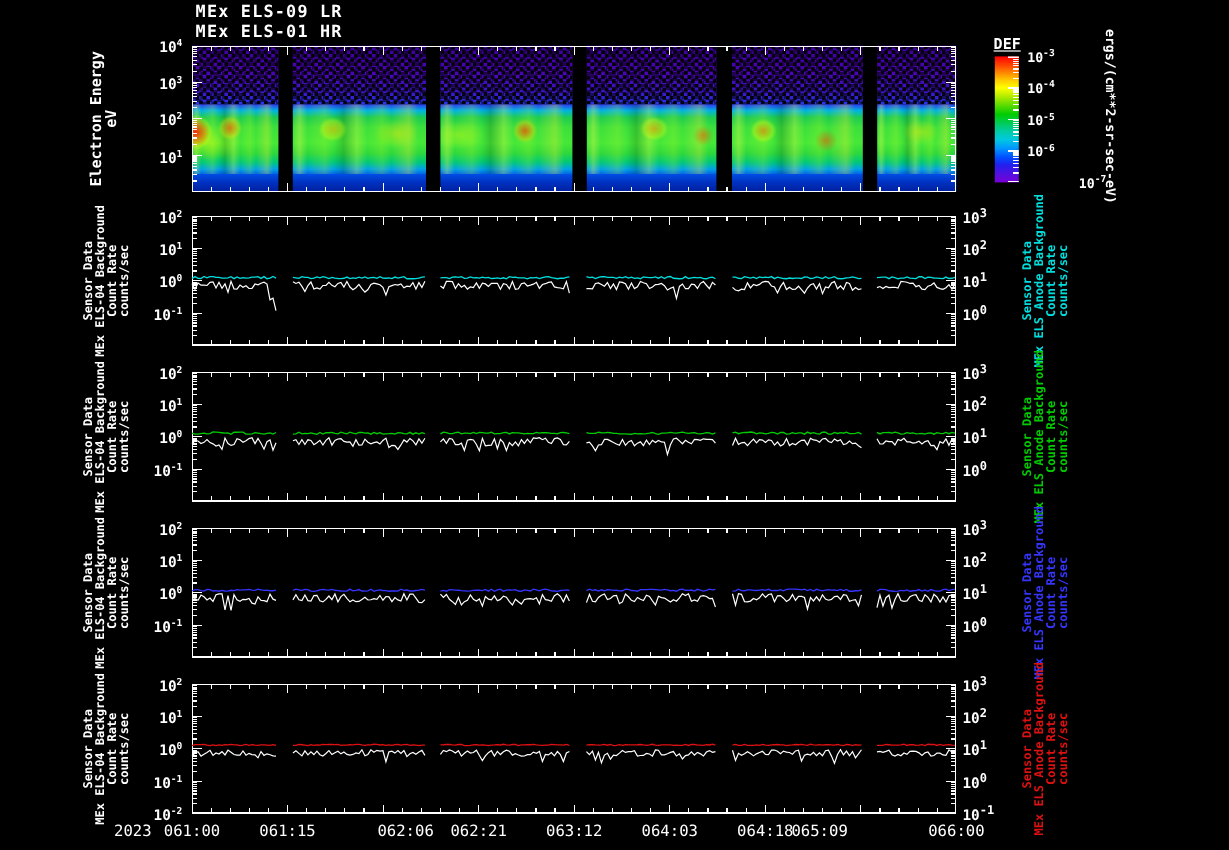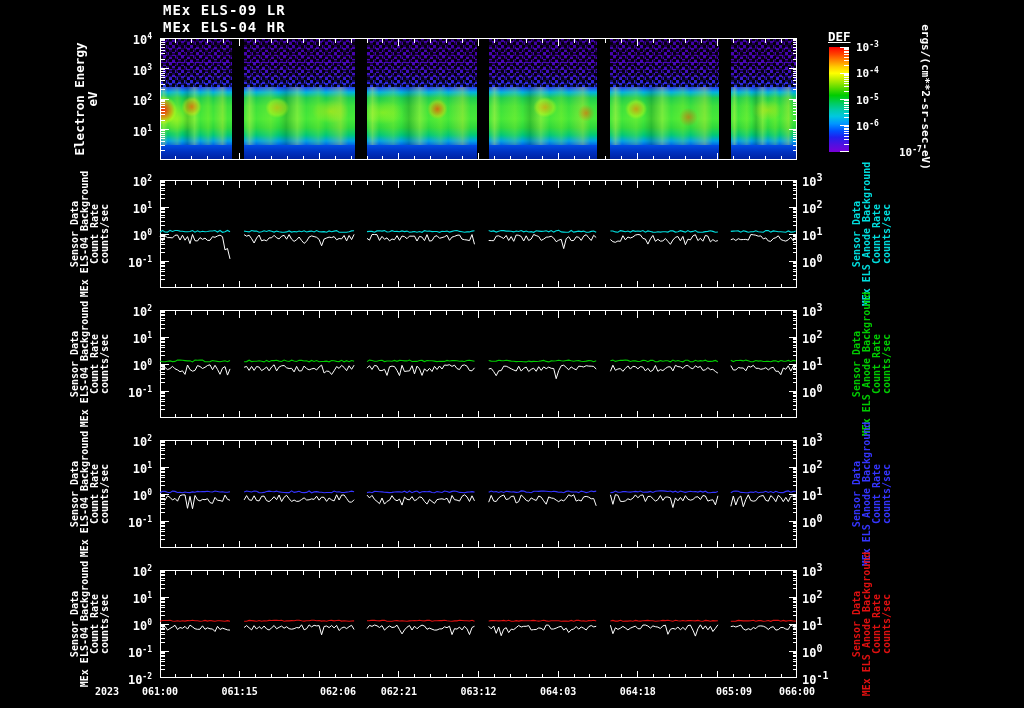--- a/index.html
+++ b/index.html
@@ -5,21 +5,21 @@
   html,body{margin:0;padding:0;background:#000;}
   .screen{position:relative;width:1024px;height:708px;background:#000;overflow:hidden;
           font-family:"DejaVu Sans Mono","Liberation Mono",monospace;color:#fff;}
   .t{position:absolute;white-space:pre;}
   .title-line{left:163px;font-size:14px;font-weight:bold;letter-spacing:1px;color:#fff;}
   .ytick{position:absolute;width:40px;text-align:right;font-size:12px;font-weight:bold;
          transform:translateY(-50%);line-height:10px;}
   .ytick sup,.xend sup,.cbar-lab sup{font-size:8px;}
   .ytick-r{position:absolute;width:46px;text-align:left;font-size:12px;font-weight:bold;
            transform:translateY(-50%);line-height:10px;}
-  .xlab{position:absolute;width:70px;text-align:center;font-size:10px;font-weight:bold;transform:translateX(-50%);}
+  .xlab{position:absolute;width:70px;text-align:center;font-size:13px;font-weight:normal;transform:translateX(-50%);}
   .rot{position:absolute;transform:translate(-50%,-50%) rotate(-90deg);text-align:center;white-space:pre;}
   .rot-cw{position:absolute;transform:translate(-50%,-50%) rotate(90deg);text-align:center;white-space:pre;}
   .side-label{font-size:10px;font-weight:bold;line-height:10px;}
   .spec-ylabel{font-size:12.5px;font-weight:bold;line-height:13px;color:#fff;}
   .panel{position:absolute;}
   .panel svg{position:absolute;left:0;top:0;overflow:visible;}
   
   .spec-wrap{position:absolute;background:#000;}
   .spec-seg{position:absolute;top:0;height:100%;}
   .sp-top,.sp-mid,.sp-bot{position:absolute;left:0;width:100%;overflow:hidden;}
@@ -62,21 +62,21 @@
       #5010e0 93%,#7a00d8 100%);}
   .cbar-lab{position:absolute;font-size:11px;font-weight:bold;transform:translateY(-50%);width:40px;}
   .cbar-title{position:absolute;font-size:12.5px;font-weight:bold;text-decoration:underline;}
   .cbar-unit{font-size:11px;font-weight:bold;letter-spacing:0px;color:#fff;}
 </style>
 </head>
 <body>
 
 <div class="screen">
   <div class="t title-line" style="top:2px;">MEx ELS-09 LR</div>
-  <div class="t title-line" style="top:19px;">MEx ELS-04 HR</div>
+  <div class="t title-line" style="top:19px;">MEx ELS-01 HR</div>
 
   <div class="rot spec-ylabel" style="left:86px;top:99px;"><span>Electron Energy</span>
 <span>eV</span></div>
 
   <div id="spec-wrap" class="spec-wrap" style="left: 160px; top: 38px; width: 637px; height: 122px;">
       <div class="spec-seg" style="left: 0%; width: 11.3%;">
         <div class="sp-top"></div>
         <div class="sp-mid"></div>
         <div class="sp-bot"></div>
       </div>
@@ -1077,21 +1077,21 @@
 counts/sec</div>
       <div class="ytick" style="left:112px;top:678px;">10<sup>-2</sup></div>
       <div class="ytick-r" style="left:802px;top:678px;">10<sup>-1</sup></div>
       <div class="xlab" style="left:160px;top:686px;">061:00</div>
       <div class="xlab" style="left:239.625px;top:686px;">061:15</div>
       <div class="xlab" style="left:338px;top:686px;">062:06</div>
       <div class="xlab" style="left:398.875px;top:686px;">062:21</div>
       <div class="xlab" style="left:478.5px;top:686px;">063:12</div>
       <div class="xlab" style="left:558.125px;top:686px;">064:03</div>
       <div class="xlab" style="left:637.75px;top:686px;">064:18</div>
-      <div class="xlab" style="left:734px;top:686px;">065:09</div>
+      <div class="xlab" style="left:683px;top:686px;">065:09</div>
       <div class="xlab" style="left:797px;top:686px;">066:00</div>
       <div class="cbar-lab" style="left:856px;top:47px;">10<sup>-3</sup></div>
       <div class="cbar-lab" style="left:856px;top:73.25px;">10<sup>-4</sup></div>
       <div class="cbar-lab" style="left:856px;top:99.5px;">10<sup>-5</sup></div>
       <div class="cbar-lab" style="left:856px;top:125.75px;">10<sup>-6</sup></div>
       <div class="cbar-lab" style="left:856px;top:152px;margin-left:43px;">10<sup>-7</sup></div>
     </div>
 </div>
 
 </body></html>

